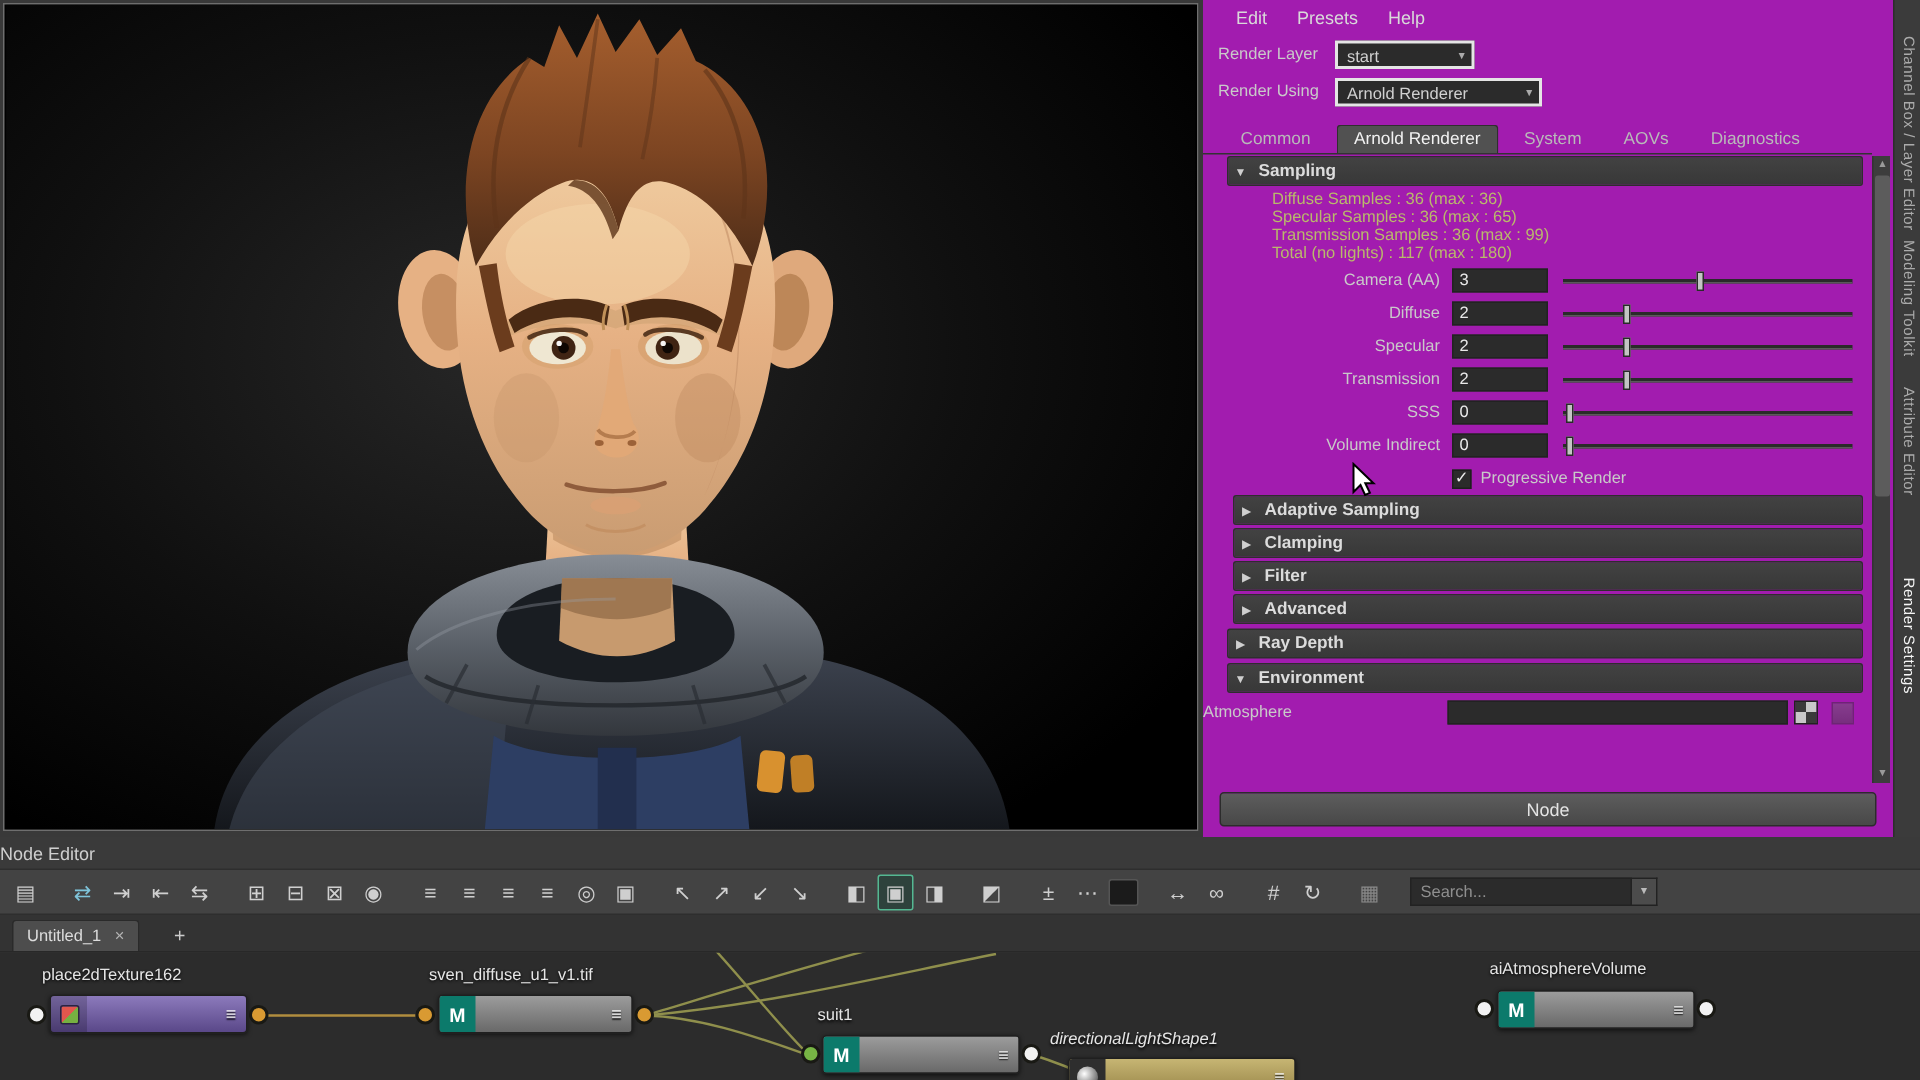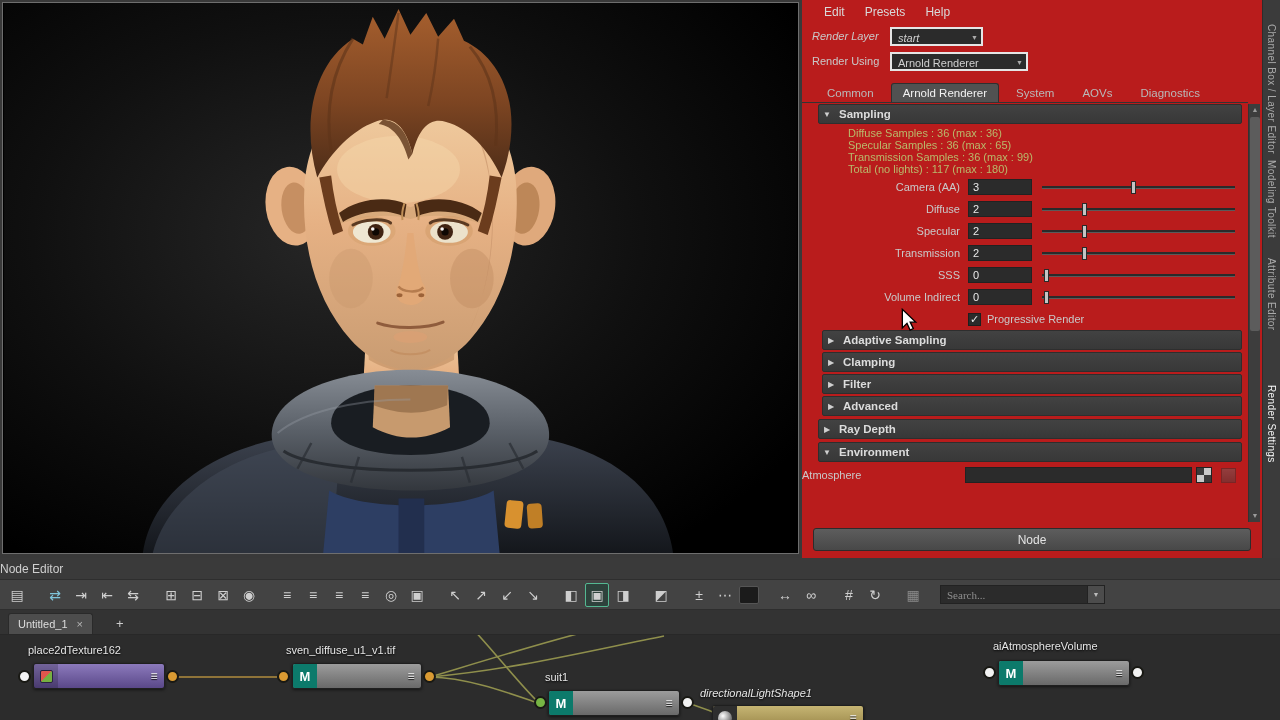--- a/index.html
+++ b/index.html
@@ -5,25 +5,25 @@
   *{margin:0;padding:0;box-sizing:border-box;}
   html,body{width:1280px;height:720px;}
   body{background:#393939;font-family:"Liberation Sans",sans-serif;overflow:hidden;position:relative;color:#ccc;}
   #app{position:absolute;inset:0;}
 
   
   #viewport{position:absolute;left:2px;top:2px;width:797px;height:552px;background:#000;border:1px solid #6e6e6e;overflow:hidden;}
   #viewport svg{display:block;}
 
   
-  #render-panel{position:absolute;left:802px;top:0;width:460px;height:558px;background:#b91c1c;font-size:11px;}
+  #render-panel{position:absolute;left:802px;top:0;width:460px;height:558px;background:#a21caf;font-size:11px;}
   .menubar{position:absolute;top:0;left:0;right:0;height:24px;display:flex;align-items:center;padding-left:22px;gap:20px;}
   .menu-item{color:#d9d9d9;font-size:12px;cursor:default;}
   .select-row{position:absolute;left:10px;height:20px;display:flex;align-items:center;}
-  #row-layer{top:26px;font-style:italic;}
+  #row-layer{top:26px;}
   #row-using{top:51px;}
   .select-label{width:78px;color:#c9c9c9;}
   .dropdown{height:19px;background:#2b2b2b;border:2px solid #e5e5e5;display:flex;align-items:flex-end;position:relative;padding:0 18px 0 6px;color:#d0d0d0;}
   .dropdown .arrow{position:absolute;right:3px;top:5px;font-size:7px;color:#aaa;}
   #dd-layer{width:93px;margin-left:0;}
   #dd-using{width:138px;margin-left:0;}
   .rs-tabs{position:absolute;top:80px;left:0;width:446px;height:23px;display:flex;align-items:flex-end;border-bottom:1px solid #333;padding-left:14px;gap:6px;}
   .rs-tab{padding:3px 11px;color:#b9b9b9;font-size:11.5px;}
   .rs-tab.active{background:#515151;border:1px solid #2f2f2f;border-bottom:none;color:#f2f2f2;border-radius:3px 3px 0 0;}
 
@@ -69,21 +69,21 @@
   
   #node-editor{position:absolute;left:0;top:558px;width:1280px;height:162px;background:#3f3f3f;}
   .ne-title{height:22px;background:#3a3a3a;border-bottom:1px solid #2e2e2e;display:flex;align-items:center;padding-left:0;color:#cfcfcf;font-size:12px;}
   .ne-toolbar{height:30px;display:flex;align-items:center;padding-left:4px;background:#434343;border-bottom:1px solid #2e2e2e;}
   .tb-icon{width:24px;height:24px;margin:0 1px;display:flex;align-items:center;justify-content:center;color:#cfcfcf;font-size:14px;border:1px solid transparent;border-radius:2px;flex:0 0 auto;}
   .tb-icon.active{border-color:#54b892;background:#2e423c;}
   .tb-icon.dim{opacity:.5;}
   .tb-icon.swatch{background:#1b1b1b;border:1px solid #555;width:20px;height:18px;}
   .tb-gap{width:12px;flex:0 0 auto;}
   .search-wrap{margin-left:14px;display:flex;align-items:center;}
-  .search-input{width:148px;height:19px;background:#2b2b2b;border:1px solid #222;color:#ccc;padding:0 6px;font-size:11px;font-family:Liberation Serif, serif;}
+  .search-input{width:148px;height:19px;background:#2b2b2b;border:1px solid #222;color:#ccc;padding:0 6px;font-size:11px;font-family:Liberation Sans, sans-serif;}
   .search-input::placeholder{color:#8f8f8f;}
   .search-arrow{width:17px;height:19px;background:#4c4c4c;border:1px solid #222;border-left:none;color:#bbb;font-size:7px;display:flex;align-items:center;justify-content:center;}
   .ne-tabbar{height:25px;background:#333;display:flex;align-items:flex-end;padding-left:8px;border-bottom:1px solid #282828;}
   .ne-tab{height:21px;background:#4d4d4d;border:1px solid #2a2a2a;border-bottom:none;border-radius:3px 3px 0 0;display:flex;align-items:center;padding:0 9px;color:#ddd;font-size:11px;gap:9px;}
   .ne-tab-close{color:#b5b5b5;font-size:11px;}
   .ne-tab-add{margin-left:16px;color:#ccc;padding:0 7px;height:21px;display:flex;align-items:center;font-size:13px;}
   .ne-graph{position:relative;height:85px;background:#2c2c2c;overflow:hidden;}
   #wires-svg{position:absolute;left:0;top:0;}
   .gnode{position:absolute;height:26px;border-radius:3px;display:flex;align-items:stretch;border:1px solid #1f1f1f;box-shadow:0 1px 3px rgba(0,0,0,.55);overflow:hidden;}
   .gnode-icon{width:24px;display:flex;align-items:center;justify-content:center;font-weight:bold;color:#fff;font-size:13px;}

